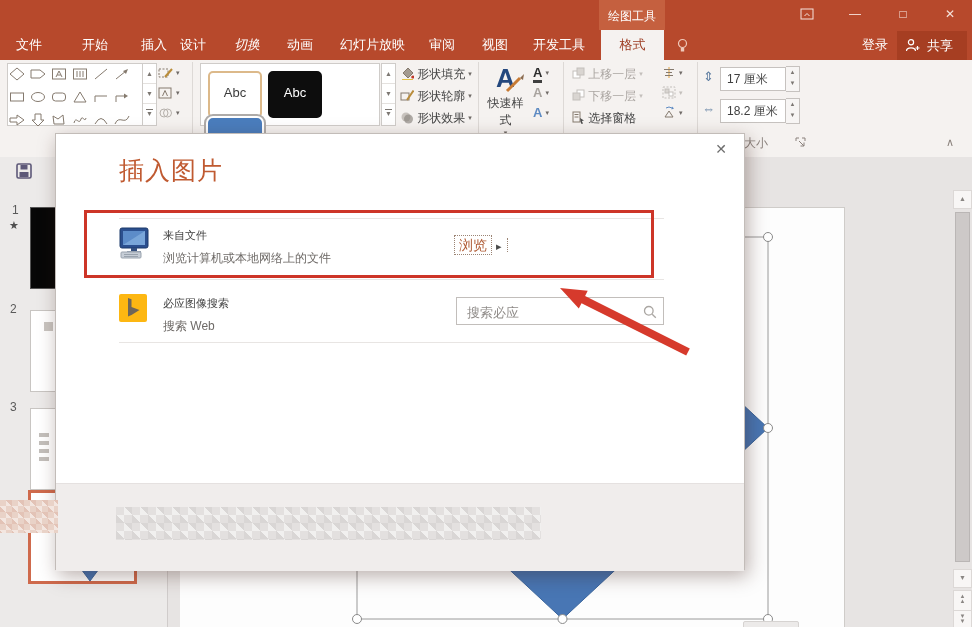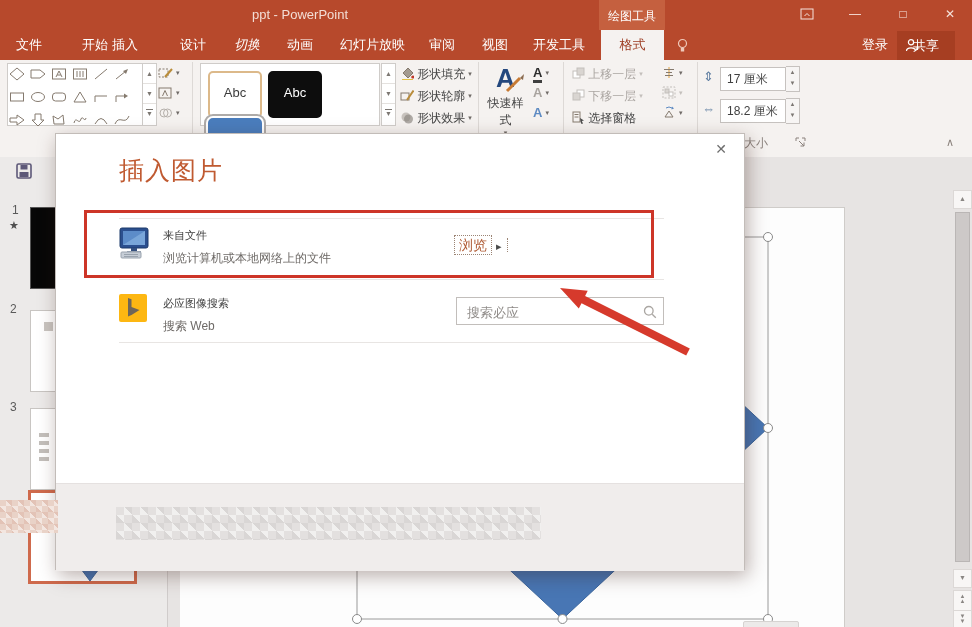--- a/index.html
+++ b/index.html
@@ -15,22 +15,22 @@
       text-align:center;background:#c5603f;color:#fff;font-size:12px;}
   .winbtn{position:absolute;top:0;width:28px;height:28px;line-height:28px;text-align:center;
       color:#f6e4dd;font-size:12px;cursor:default;}
   
   .tabrow{position:absolute;left:0;top:30px;width:972px;height:30px;background:#b7492c;}
   .tab{position:absolute;top:0;height:30px;line-height:30px;color:#fff;font-size:13px;padding:0 4px;}
   .tab-active{position:absolute;left:601px;top:0;width:63px;height:30px;line-height:30px;
       text-align:center;background:#f5f2f0;color:#9c3a20;font-size:13px;}
   .tellme{position:absolute;left:692px;top:0;height:30px;line-height:30px;color:#efc9ba;font-size:12px;}
   .signin{position:absolute;left:862px;top:0;height:30px;line-height:30px;color:#fff;font-size:13px;}
-  .share{position:absolute;left:897px;top:1px;width:58px;height:29px;line-height:29px;background:#a63e22;
-      color:#fff;font-size:13px;text-align:left;}
+  .share{position:absolute;left:897px;top:1px;width:70px;height:29px;line-height:29px;background:#a63e22;
+      color:#fff;font-size:13px;text-align:center;}
   
   .ribbon{position:absolute;left:0;top:60px;width:972px;height:97px;background:#f5f2f0;
       border-bottom:1px solid #d5d1ce;}
   .vsep{position:absolute;top:2px;width:1px;height:150px;background:#ddd9d6;}
   .gallerybox{position:absolute;background:#fff;border:1px solid #cfccc9;}
   .gcell{display:inline-block;width:21px;height:19px;text-align:center;}
   .gcell svg{margin-top:3px;}
   .arrcol{position:absolute;width:13px;background:#fff;border:1px solid #cfccc9;}
   .arrcell{height:19px;line-height:19px;text-align:center;font-size:7px;color:#7c7772;border-bottom:1px solid #e4e1de;}
   .arrcell:last-child{border-bottom:none;}
@@ -82,37 +82,36 @@
      background-size:12px 12px;background-position:0 0,6px 6px;}
   .redrect{position:absolute;left:28px;top:76px;width:564px;height:62px;border:3px solid #cd3528;}
   svg{display:block;}
 </style>
 </head>
 <body>
 
 <div class="app">
 
   <div class="titlebar">
-    <div class="title-text">ppt - PowerPoint</div>
     <div class="ctx-header">绘图工具</div>
     <div class="winbtn" style="left:793px;">
       <svg width="14" height="12" viewBox="0 0 14 12" style="margin:8px auto 0;">
         <rect x="1" y="1" width="12" height="10" fill="none" stroke="#f6e4dd" stroke-width="1"></rect>
         <path d="M4.5 8 L7 5.5 L9.5 8" fill="none" stroke="#f6e4dd" stroke-width="1"></path>
       </svg>
     </div>
     <div class="winbtn" style="left:841px;">—</div>
     <div class="winbtn" style="left:889px;">□</div>
     <div class="winbtn" style="left:936px;">✕</div>
   </div>
 
   <div class="tabrow">
     <span class="tab" style="left:12px;">文件</span>
     <span class="tab" style="left:70px;margin-left:8px;">开始</span>
-    <span class="tab" style="left:108px;">插入</span>
+    <span class="tab" style="left:137px;">插入</span>
     <span class="tab" style="left:176px;">设计</span>
     <span class="tab" style="left:230px;font-style:italic;">切换</span>
     <span class="tab" style="left:283px;">动画</span>
     <span class="tab" style="left:336px;">幻灯片放映</span>
     <span class="tab" style="left:425px;">审阅</span>
     <span class="tab" style="left:478px;">视图</span>
     <span class="tab" style="left:529px;">开发工具</span>
     <span class="tab-active">格式</span>
 
     <svg class="abs" style="left:676px;top:8px;" width="13" height="15" viewBox="0 0 13 15">

